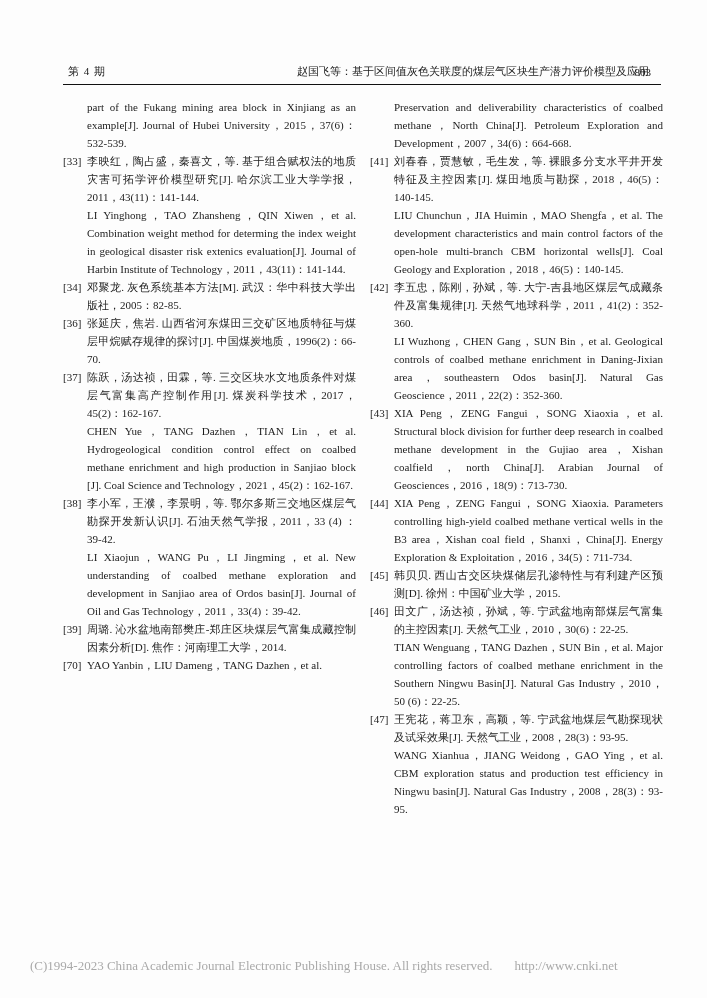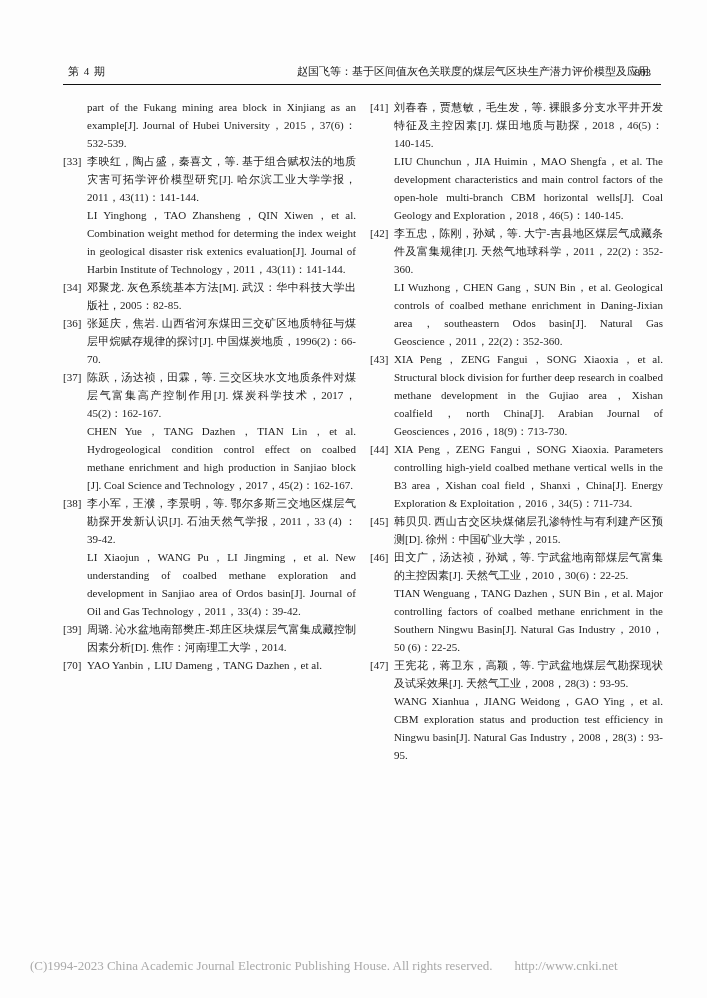--- a/index.html
+++ b/index.html
@@ -129,21 +129,21 @@
         <div class="ref">
           <span class="ref-num">[36]</span>
           <div class="ref-body">
             <p>张延庆，焦岩. 山西省河东煤田三交矿区地质特征与煤层甲烷赋存规律的探讨[J]. 中国煤炭地质，1996(2)：66-70.</p>
           </div>
         </div>
         <div class="ref">
           <span class="ref-num">[37]</span>
           <div class="ref-body">
             <p>陈跃，汤达祯，田霖，等. 三交区块水文地质条件对煤层气富集高产控制作用[J]. 煤炭科学技术，2017，45(2)：162-167.</p>
-            <p>CHEN Yue，TANG Dazhen，TIAN Lin，et al. Hydrogeological condition control effect on coalbed methane enrichment and high production in Sanjiao block [J]. Coal Science and Technology，2017，45(2)：162-167.</p>
+            <p>CHEN Yue，TANG Dazhen，TIAN Lin，et al. Hydrogeological condition control effect on coalbed methane enrichment and high production in Sanjiao block [J]. Coal Science and Technology，2021，45(2)：162-167.</p>
           </div>
         </div>
         <div class="ref">
           <span class="ref-num">[38]</span>
           <div class="ref-body">
             <p>李小军，王濮，李景明，等. 鄂尔多斯三交地区煤层气勘探开发新认识[J]. 石油天然气学报，2011，33 (4) ：39-42.</p>
             <p>LI Xiaojun，WANG Pu，LI Jingming，et al.  New understanding of coalbed methane exploration and development in Sanjiao area of Ordos basin[J].  Journal of Oil and Gas Technology，2011，33(4)：39-42.</p>
           </div>
         </div>
         <div class="ref">
@@ -154,30 +154,36 @@
         </div>
         <div class="ref">
           <span class="ref-num">[70]</span>
           <div class="ref-body">
             <p>YAO Yanbin，LIU Dameng，TANG Dazhen，et al.</p>
           </div>
         </div>
       </div>
     <div class="col" id="col-right">
         <div class="ref">
+          <span class="ref-num"></span>
+          <div class="ref-body">
+            <p>Preservation and deliverability characteristics of coalbed methane，North China[J].  Petroleum Exploration and Development，2007，34(6)：664-668.</p>
+          </div>
+        </div>
+        <div class="ref">
           <span class="ref-num">[41]</span>
           <div class="ref-body">
             <p>刘春春，贾慧敏，毛生发，等. 裸眼多分支水平井开发特征及主控因素[J]. 煤田地质与勘探，2018，46(5)：140-145.</p>
             <p>LIU Chunchun，JIA Huimin，MAO Shengfa，et al.  The development characteristics and main control factors of the open-hole multi-branch CBM horizontal wells[J]. Coal Geology and Exploration，2018，46(5)：140-145.</p>
           </div>
         </div>
         <div class="ref">
           <span class="ref-num">[42]</span>
           <div class="ref-body">
-            <p>李五忠，陈刚，孙斌，等. 大宁-吉县地区煤层气成藏条件及富集规律[J]. 天然气地球科学，2011，22(2)：352-360.</p>
+            <p>李五忠，陈刚，孙斌，等. 大宁-吉县地区煤层气成藏条件及富集规律[J]. 天然气地球科学，2011，41(2)：352-360.</p>
             <p>LI Wuzhong，CHEN Gang，SUN Bin，et al. Geological controls of coalbed methane enrichment in Daning-Jixian area，southeastern Odos basin[J].  Natural Gas Geoscience，2011，22(2)：352-360.</p>
           </div>
         </div>
         <div class="ref">
           <span class="ref-num">[43]</span>
           <div class="ref-body">
             <p>XIA Peng，ZENG Fangui，SONG Xiaoxia，et al. Structural block division for further deep research in coalbed methane development in the Gujiao area，Xishan coalfield，north China[J].  Arabian Journal of Geosciences，2016，18(9)：713-730.</p>
           </div>
         </div>
         <div class="ref">

